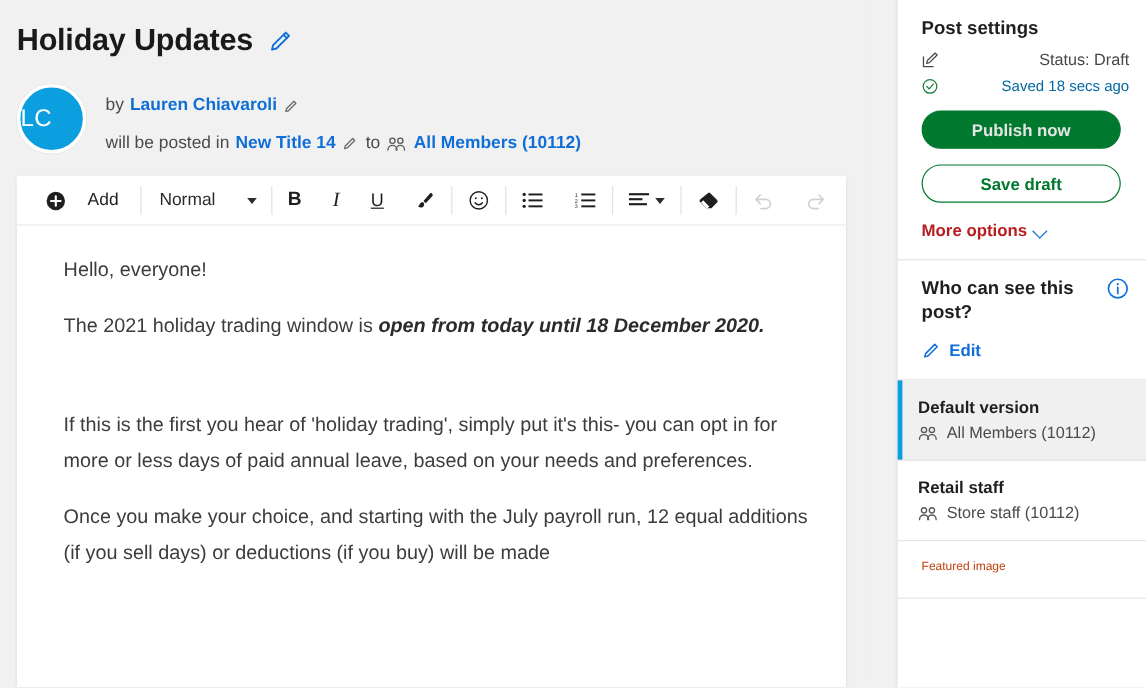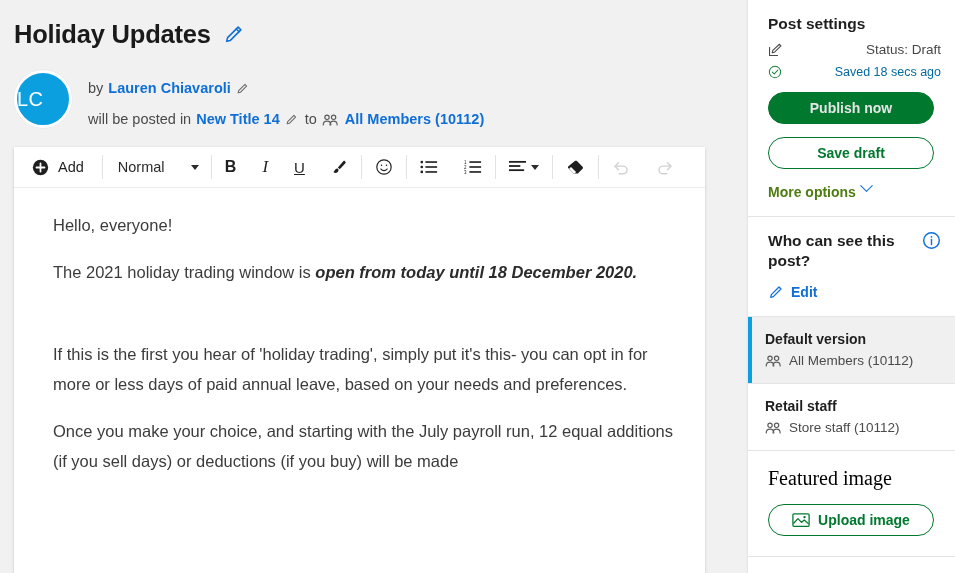--- a/index.html
+++ b/index.html
@@ -62,21 +62,21 @@
   .toolbar {
     height: 41px; display: flex; align-items: stretch;
     border-bottom: 1px solid #ececec;
     background: #fff;
   }
   .tb-item {
     display: flex; align-items: center; justify-content: center;
     padding: 0 13px; color: #1f1f1f; font-size: 14.5px;
     cursor: default; user-select: none;
   }
-  .tb-add { gap: 9px; padding-left: 18px; padding-right: 18px; }
+  .tb-add { gap: 18px; padding-left: 24px; padding-right: 18px; }
   .tb-sep { width: 1px; background: #e2e2e2; margin: 8px 0; flex: 0 0 1px; }
   .tb-style {
     width: 108px; justify-content: space-between; padding: 0 12px 0 15px;
     font-size: 14.5px; color: #2b2b2b;
   }
   .caret { width: 0; height: 0; border-left: 4.5px solid transparent;
            border-right: 4.5px solid transparent; border-top: 5px solid #2b2b2b; }
   .tb-b { font-weight: bold; font-size: 16px; }
   .tb-i { font-style: italic; font-family: "Liberation Serif", serif; font-size: 17px; }
   .tb-u { text-decoration: underline; font-size: 15px; }
@@ -109,22 +109,22 @@
 
   .btn {
     display: flex; align-items: center; justify-content: center; gap: 8px;
     width: 166px; height: 32px; border-radius: 16px;
     font-size: 14px; font-weight: bold; margin-top: 13px;
     cursor: pointer; user-select: none;
   }
   .btn-primary { background: #00782e; color: #e5e5e5; border: 1px solid #00782e; }
   .btn-outline { background: #ffffff; color: #00782e; border: 1.5px solid #00782e; }
   .more-options {
-    display: flex; align-items: flex-start; gap: 6px; margin-top: 15px;
-    color: #4d7c0f; font-size: 14px; font-weight: bold; cursor: pointer;
+    display: flex; align-items: flex-end; gap: 6px; margin-top: 15px;
+    color: #b91c1c; font-size: 14px; font-weight: bold; cursor: pointer;
   }
   .chev { width: 9px; height: 9px; border-right: 1.8px solid #0f6fd6;
           border-bottom: 1.8px solid #0f6fd6; transform: rotate(45deg) translate(-2px,-2px); }
 
   .whosee-head { display: flex; align-items: flex-start; justify-content: space-between; gap: 8px; }
   .whosee-title { font-size: 15.5px; font-weight: bold; color: #1f1f1f; line-height: 20px; width: 145px; }
   .edit-link { display: flex; align-items: center; gap: 7px; margin-top: 13px;
                color: #0f6fd6; font-size: 14px; font-weight: bold; cursor: pointer; }
 
   .version-row {
@@ -135,21 +135,21 @@
   .version-row.selected { background: #f0f0f0; }
   .version-row.selected::before {
     content: ""; position: absolute; left: 0; top: 0; bottom: 0; width: 4px;
     background: #0c9fe0;
   }
   .version-name { font-size: 14px; font-weight: bold; color: #1f1f1f; }
   .version-aud { display: flex; align-items: center; gap: 7px; margin-top: 6px;
                  font-size: 13.5px; color: #4a4a4a; }
 
   .featured-sec { padding: 16px 20px 20px 20px; border-bottom: 1px solid #e4e4e4; }
-  .featured-h { font-size: 20px; color: #000000; font-family: Liberation Serif, serif; }
+  .featured-h { font-size: 10px; color: #c2410c; }
   .btn-upload { margin-top: 14px; }
 
   svg { display: block; }
 </style>
 </head>
 <body>
 
 <div id="app">
 
   <div class="main-col">
@@ -436,26 +436,16 @@
             <circle cx="15" cy="4.5" r="2.8"></circle>
             <path d="M10.4 14.5c0-3 2.1-5 4.6-5s4.6 2 4.6 5"></path>
           </svg>
         </span>
         <span>Store staff (10112)</span>
       </div>
     </div>
 
     <div class="featured-sec">
       <div class="featured-h">Featured image</div>
-      <div class="btn btn-outline btn-upload">
-        <span>
-          <svg width="18" height="16" viewBox="0 0 20 17" fill="none" stroke="#00782e" stroke-width="1.4" stroke-linejoin="round">
-            <rect x="1" y="1.6" width="18" height="14" rx="1.2"></rect>
-            <path d="M1.6 12.4l5-5.4 4 4.2 3-2.6 4.8 4.2"></path>
-            <circle cx="13.9" cy="5.3" r="1.35" fill="#00782e" stroke="none"></circle>
-          </svg>
-        </span>
-        <span>Upload image</span>
-      </div>
     </div>
 
   </div>
 </div>
 
 </body></html>

